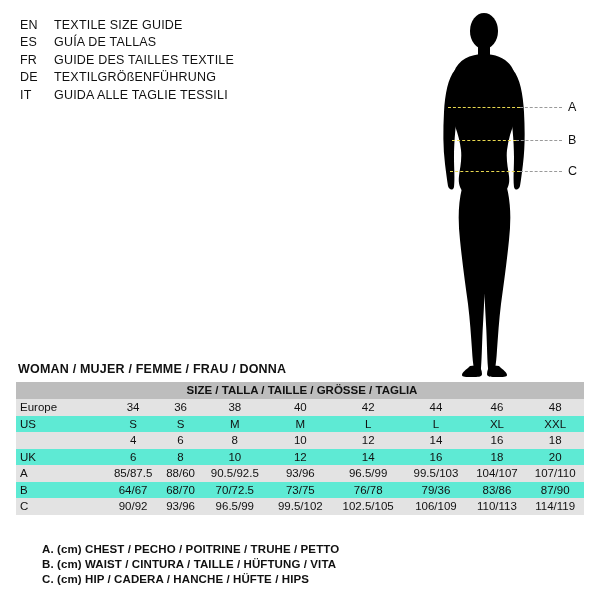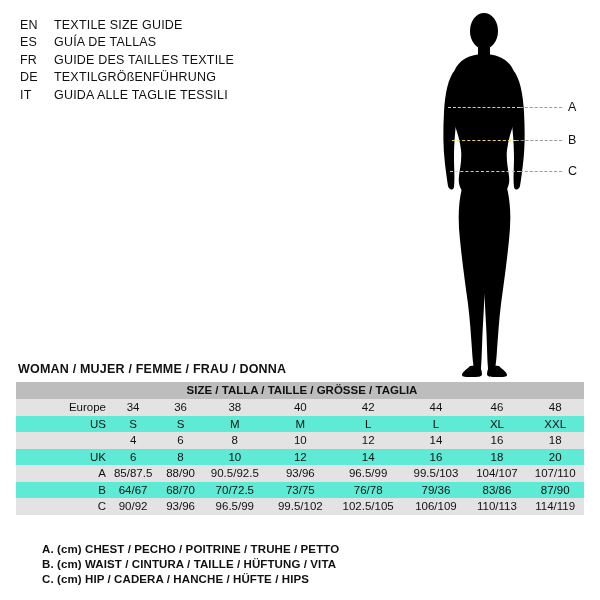--- a/index.html
+++ b/index.html
@@ -100,21 +100,21 @@
     color: #111;
   }
   .size-table td {
     padding: 0;
     height: 16.5px;
     line-height: 16.5px;
     text-align: center;
     white-space: nowrap;
   }
   .size-table td.label {
-    text-align: right;
+    text-align: left;
     padding-left: 4px;
     width: 86px;
   }
   tr.head td {
     background: #bdbdbd;
     font-weight: bold;
     text-align: center;
     padding-left: 4px;
     height: 17px;
     line-height: 17px;
@@ -302,21 +302,21 @@
         <td>10</td>
         <td>12</td>
         <td>14</td>
         <td>16</td>
         <td>18</td>
         <td>20</td>
       </tr>
       <tr class="shade">
         <td class="label">A</td>
         <td>85/87.5</td>
-        <td>88/90</td>
+        <td>88/60</td>
         <td>90.5/92.5</td>
         <td>93/96</td>
         <td>96.5/99</td>
         <td>99.5/103</td>
         <td>104/107</td>
         <td>107/110</td>
       </tr>
       <tr class="plain">
         <td class="label">B</td>
         <td>64/67</td>

